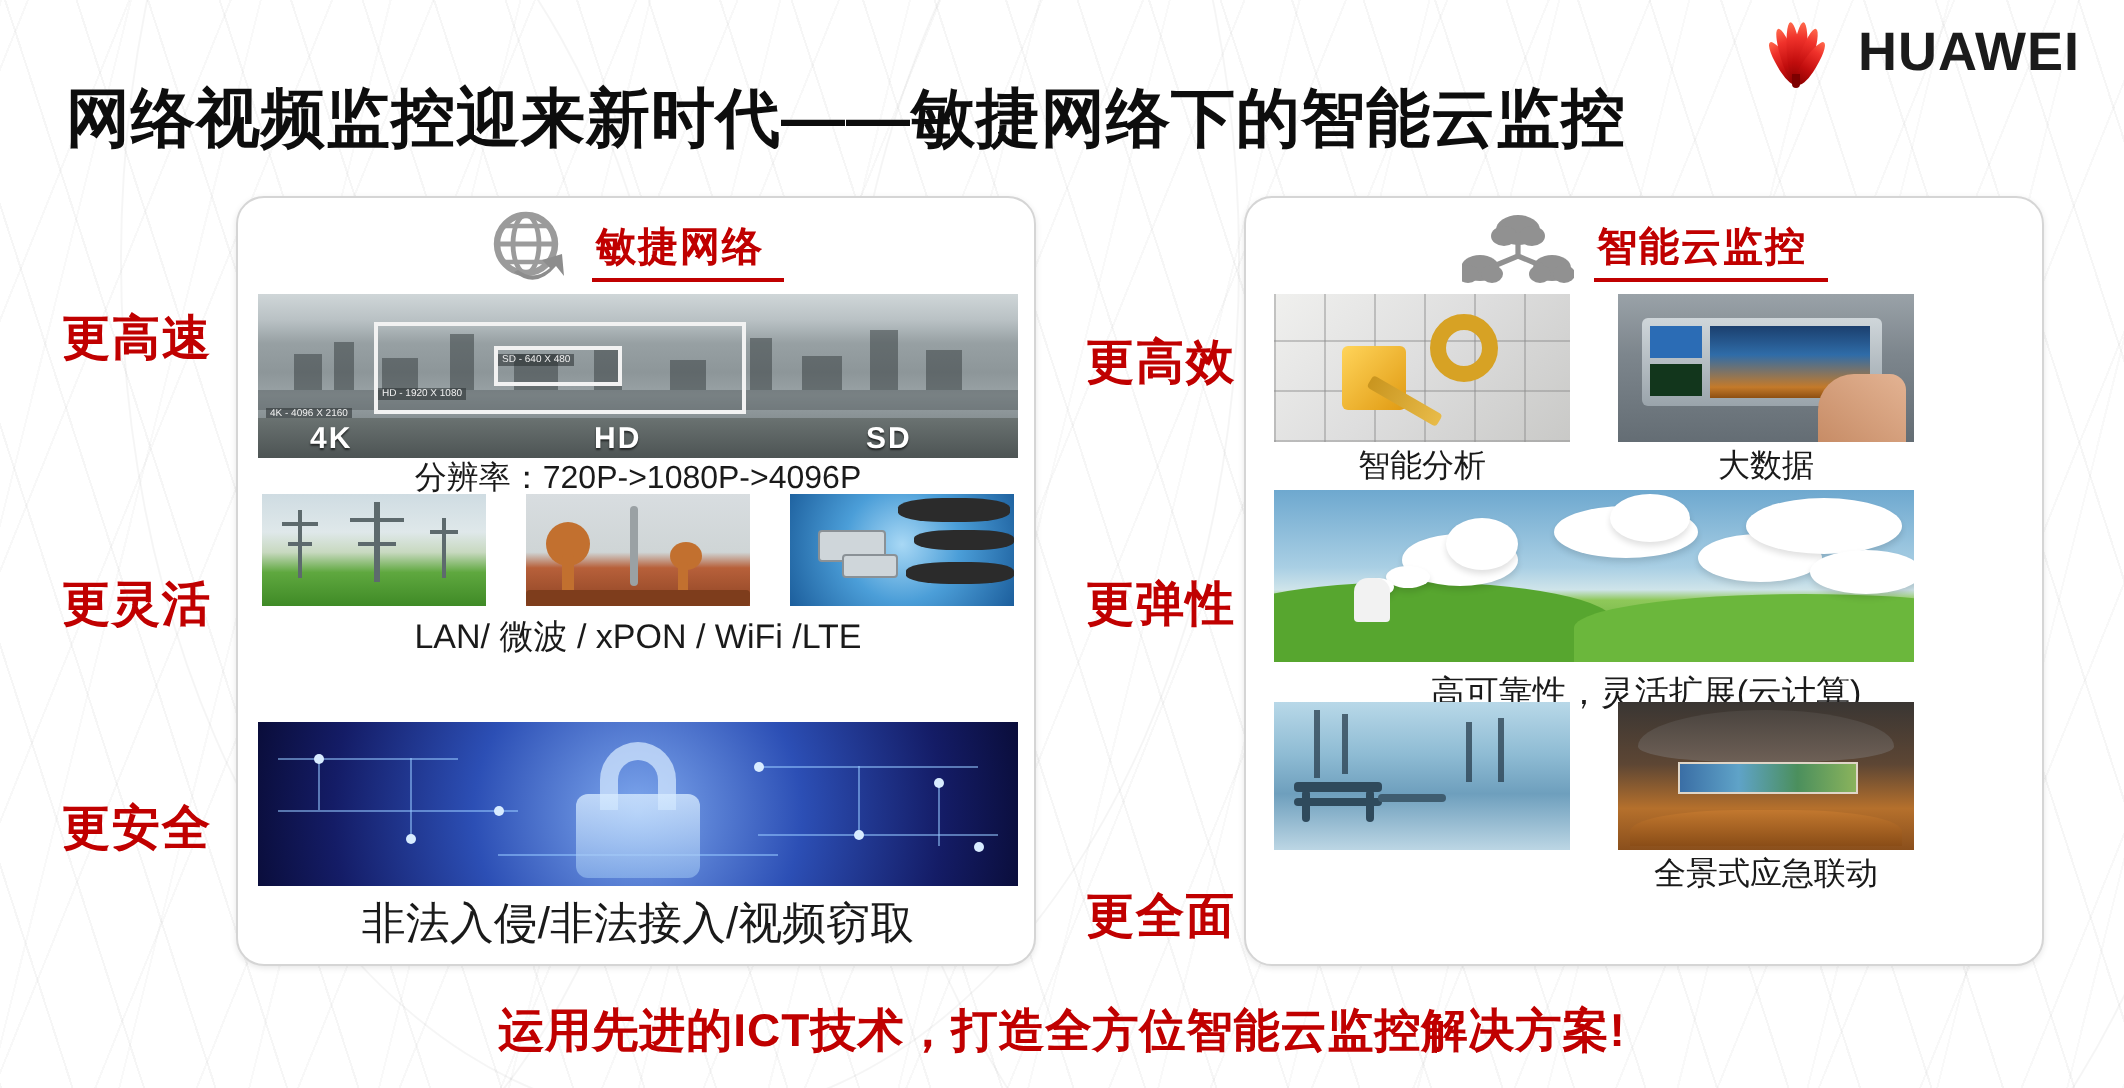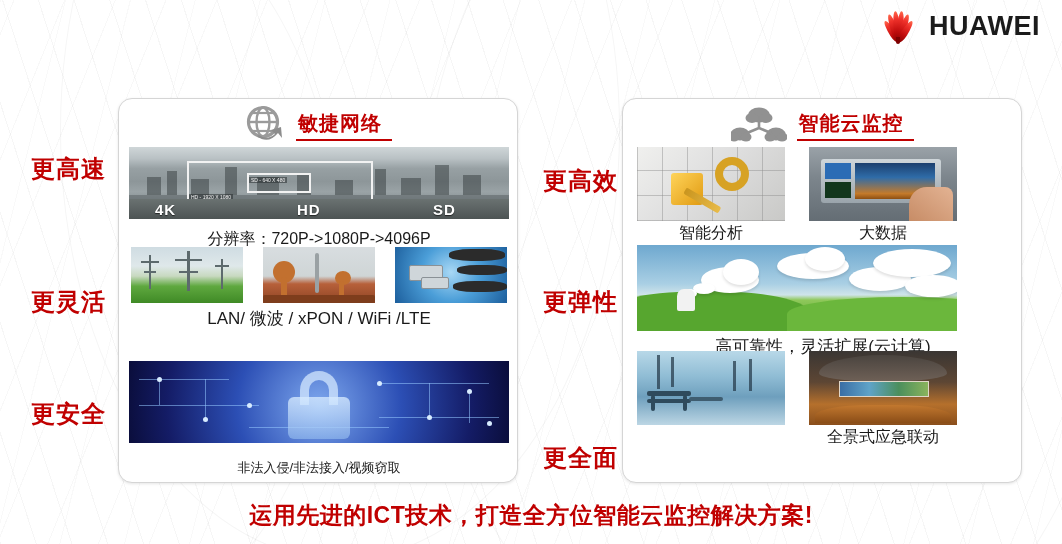--- a/index.html
+++ b/index.html
@@ -114,21 +114,21 @@
 
   
   .media { position: absolute; overflow: hidden; }
   .caption {
     position: absolute; text-align: center;
     font-size: 16px; color: #1a1a1a; white-space: nowrap;
   }
 
   
   #img-resolution {
-    left: 10px; top: 48px; width: 380px; height: 72px;
+    left: 10px; top: 48px; width: 380px; height: 82px;
     background:
       linear-gradient(to bottom,
         #cfd6d8 0%, #b9c1c4 16%,
         #97a0a3 30%, #8d9699 48%,
         #9aa3a6 62%, #858e91 78%, #76807f 88%, #6f7878 100%);
     position: absolute;
     padding-left: 16px;
   }
   .city-block { position: absolute; background: rgba(60,68,70,0.55); }
   .res-bar {
@@ -310,20 +310,21 @@
       <div class="petal p2"></div>
       <div class="petal p3"></div>
       <div class="petal p4"></div>
       <div class="petal p5"></div>
       <div class="petal p6"></div>
       <div class="petal-stem"></div>
     </div>
     <div class="logo-text">HUAWEI</div>
   </div>
 
+  <div class="slide-title">网络视频监控迎来新时代——敏捷网络下的智能云监控</div>
 
   <div class="benefit b-l1">更高速</div>
   <div class="benefit b-l2">更灵活</div>
   <div class="benefit b-l3">更安全</div>
 
   <div class="benefit b-r1">更高效</div>
   <div class="benefit b-r2">更弹性</div>
   <div class="benefit b-r3">更全面</div>
 
   <div class="panel" id="panel-left">
@@ -410,21 +411,21 @@
       <div class="circuit-dot" style="left:28px;  top:16px; width:5px; height:5px;"></div>
       <div class="circuit-dot" style="left:74px;  top:56px; width:5px; height:5px;"></div>
       <div class="circuit-dot" style="left:118px; top:42px; width:5px; height:5px;"></div>
       <div class="circuit-dot" style="left:248px; top:20px; width:5px; height:5px;"></div>
       <div class="circuit-dot" style="left:298px; top:54px; width:5px; height:5px;"></div>
       <div class="circuit-dot" style="left:338px; top:28px; width:5px; height:5px;"></div>
       <div class="circuit-dot" style="left:358px; top:60px; width:5px; height:5px;"></div>
       <div class="lock-shackle"></div>
       <div class="lock-body"></div>
     </div>
-    <div class="caption" style="left:0; top:360px; width:400px; font-size:13px;">非法入侵/非法接入/视频窃取</div>
+    <div class="caption" style="left:0; top:348px; width:400px; font-size:22px;">非法入侵/非法接入/视频窃取</div>
   </div>
 
   <div class="panel" id="panel-right">
 
     <div class="panel-head">
       <div class="cloud-icon">
         <svg viewBox="0 0 56 38" width="56" height="38">
           <g fill="#919191">
             <ellipse cx="28" cy="9" rx="11" ry="7.5"></ellipse>
             <ellipse cx="21" cy="12" rx="6.5" ry="5"></ellipse>

